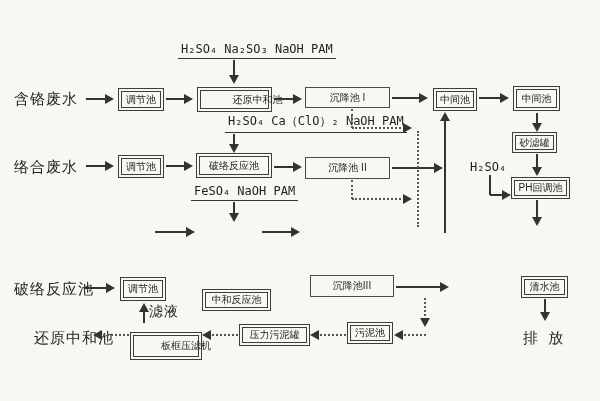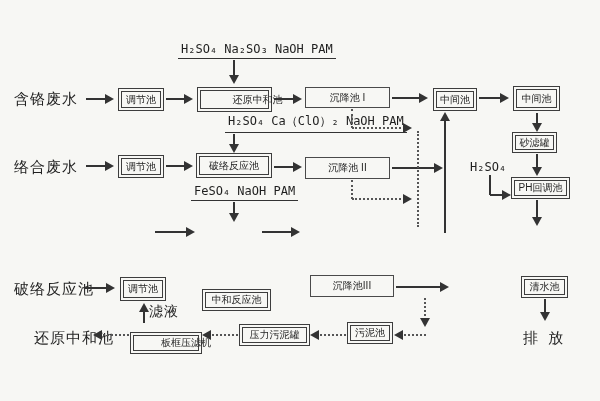--- a/index.html
+++ b/index.html
@@ -111,21 +111,21 @@
   <div class="hl" style="left:396px;top:286px;width:45px;"></div>
   <div class="ar" style="left:440px;top:282px;"></div>
   <div class="box" style="left:521px;top:276px;width:47px;height:22px;">清水池</div>
   <div class="vl" style="left:544px;top:299px;height:14px;"></div>
   <div class="ad" style="left:540px;top:312px;"></div>
   <div class="lbl" style="left:523px;top:329px;letter-spacing:3px;">排 放</div>
 
   <div class="lbl" style="left:34px;top:329px;">还原中和池</div>
   <div class="dhl" style="left:96px;top:334px;width:33px;"></div>
   <div class="al" style="left:93px;top:330px;"></div>
-  <div class="box" style="left:130px;top:332px;width:72px;height:22px;padding-left:40px;">板框压滤机</div>
+  <div class="box" style="left:130px;top:332px;width:72px;height:28px;padding-left:40px;">板框压滤机</div>
   <div class="au" style="left:139px;top:303px;"></div>
   <div class="vl" style="left:143px;top:312px;height:11px;"></div>
   <div class="lbl" style="left:149px;top:303px;font-size:14px;">滤液</div>
   <div class="dhl" style="left:205px;top:334px;width:33px;"></div>
   <div class="al" style="left:202px;top:330px;"></div>
   <div class="box" style="left:239px;top:324px;width:71px;height:22px;">压力污泥罐</div>
   <div class="dhl" style="left:313px;top:334px;width:33px;"></div>
   <div class="al" style="left:310px;top:330px;"></div>
   <div class="box" style="left:347px;top:322px;width:46px;height:22px;">污泥池</div>
   <div class="dvl" style="left:424px;top:298px;height:22px;"></div>

